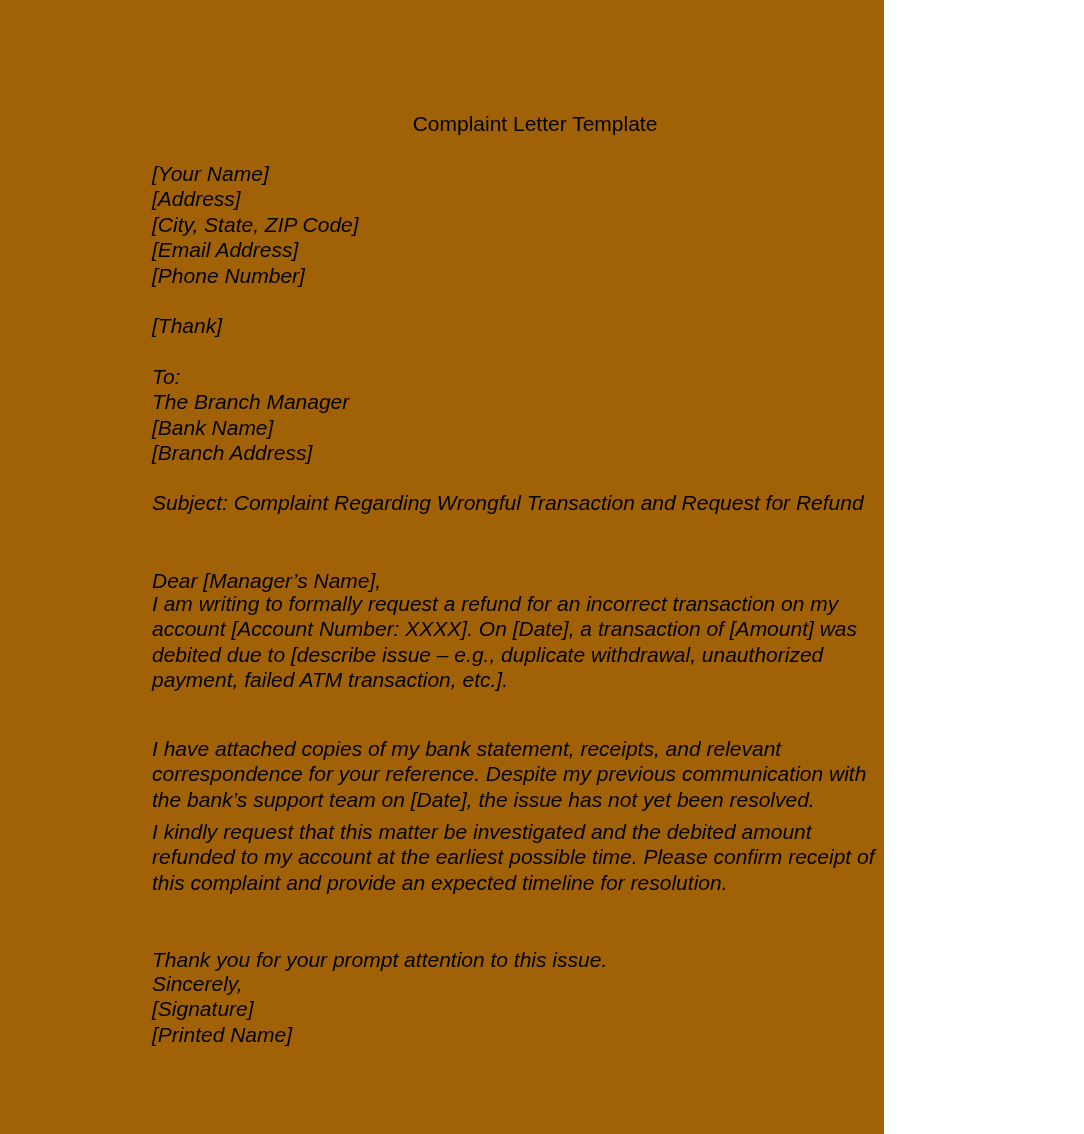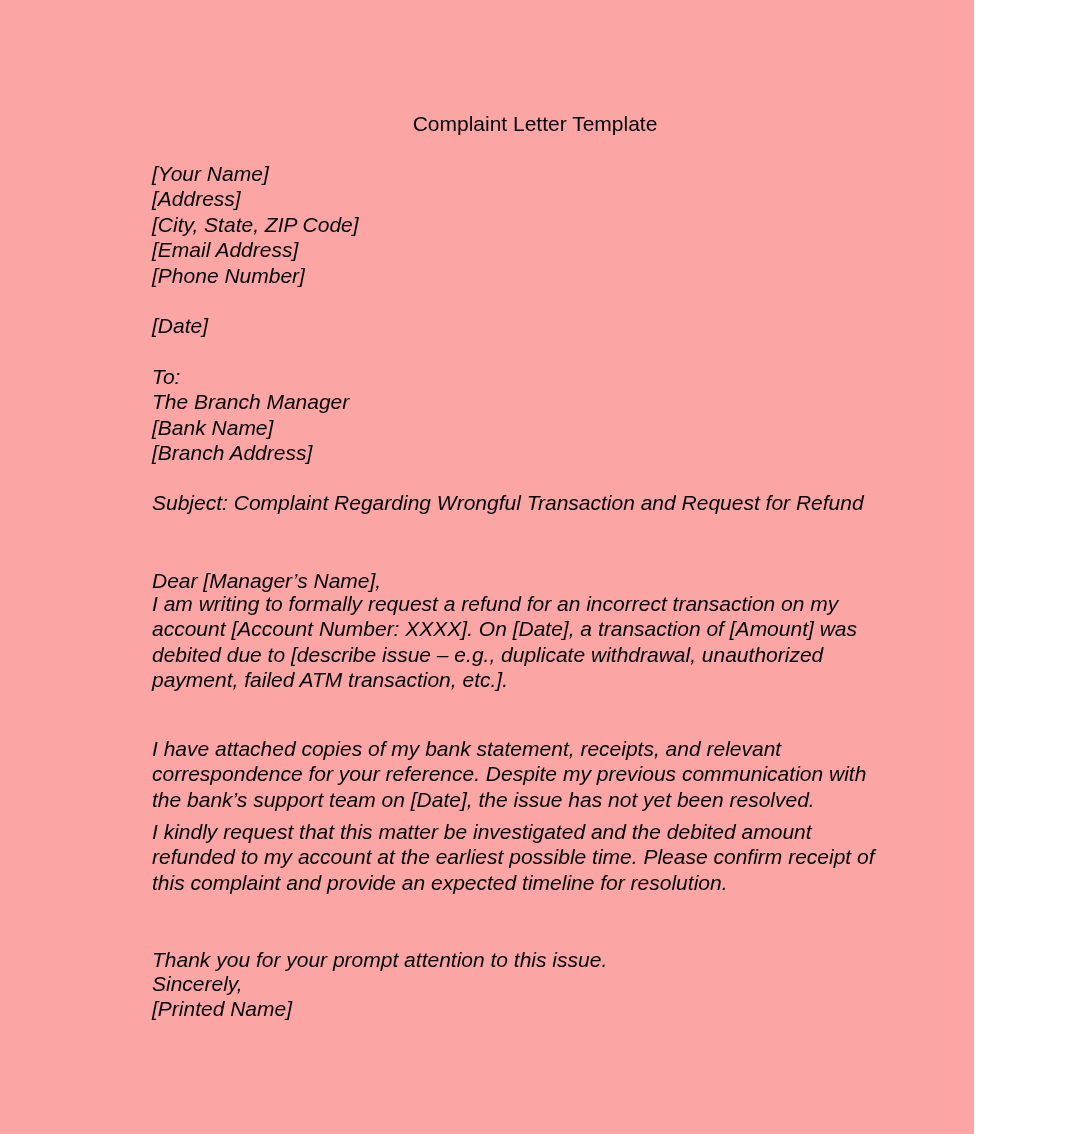--- a/index.html
+++ b/index.html
@@ -1,38 +1,38 @@
 <!DOCTYPE html>
 <html><head>
 <meta charset="utf-8">
 <style>
   html, body { margin: 0; padding: 0; background: #ffffff; }
   body { width: 1084px; height: 1134px; position: relative; overflow: hidden;
          font-family: "Liberation Sans", sans-serif; color: #000; }
-  .page { position: absolute; left: 0; top: 0; width: 974px; height: 1134px; background: #fca5a5; }
+  .page { position: absolute; left: 0; top: 0; width: 884px; height: 1134px; background: #a16207; }
   .title { position: absolute; left: 0; width: 1070px; top: 111px; text-align: center; font-size: 21px; line-height: 26px; }
   .block { position: absolute; left: 152px; width: 770px; font-size: 21px; line-height: 25.4px; font-style: italic; }
   .line { display: block; white-space: nowrap; }
 </style>
 </head>
 <body>
 
 <div class="page">
   <div class="title">Complaint Letter Template</div>
 
   <div class="block" style="top:161px;">
     <span class="line">[Your Name]</span>
     <span class="line">[Address]</span>
     <span class="line">[City, State, ZIP Code]</span>
     <span class="line">[Email Address]</span>
     <span class="line">[Phone Number]</span>
   </div>
 
   <div class="block" style="top:313px;">
-    <span class="line">[Date]</span>
+    <span class="line">[Thank]</span>
   </div>
 
   <div class="block" style="top:364px;">
     <span class="line">To:</span>
     <span class="line">The Branch Manager</span>
     <span class="line">[Bank Name]</span>
     <span class="line">[Branch Address]</span>
   </div>
 
   <div class="block" style="top:490px;">
@@ -61,15 +61,16 @@
     <span class="line">refunded to my account at the earliest possible time. Please confirm receipt of</span>
     <span class="line">this complaint and provide an expected timeline for resolution.</span>
   </div>
 
   <div class="block" style="top:920px;margin-top:27px;">
     <span class="line">Thank you for your prompt attention to this issue.</span>
   </div>
 
   <div class="block" style="top:971px;">
     <span class="line">Sincerely,</span>
+    <span class="line">[Signature]</span>
     <span class="line">[Printed Name]</span>
   </div>
 </div>
 
 </body></html>

